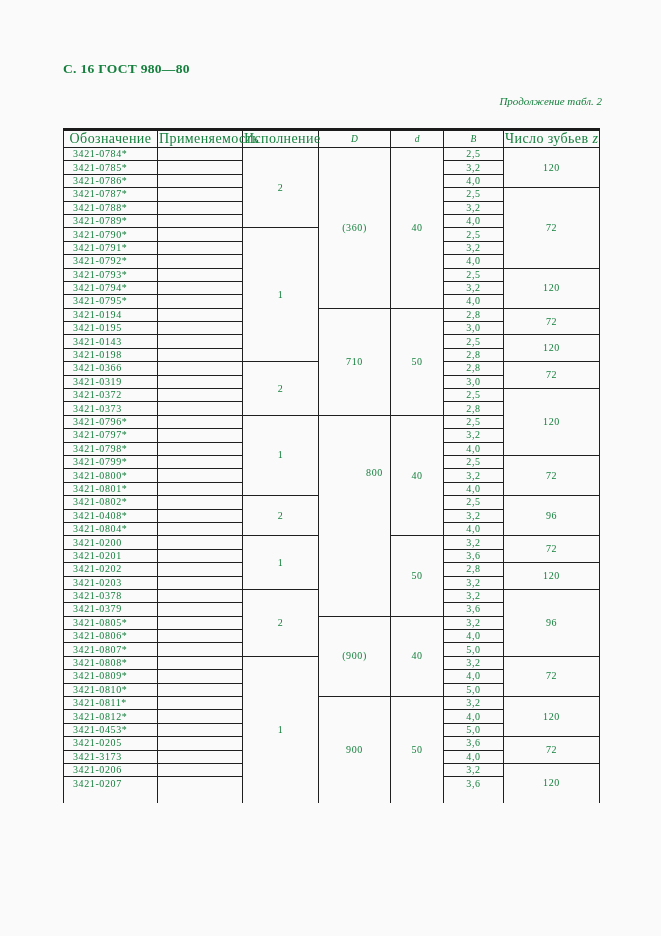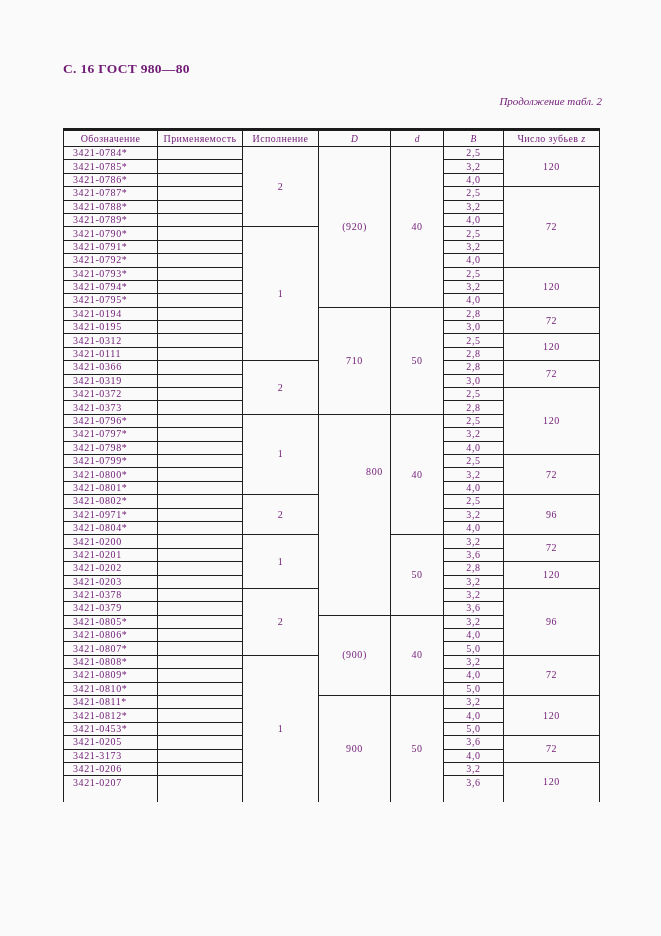--- a/index.html
+++ b/index.html
@@ -1,19 +1,19 @@
 <!DOCTYPE html>
 <html><head>
 <meta charset="utf-8">
 <style>
   * { margin:0; padding:0; box-sizing:border-box; }
   html,body { background:#fafafa; }
   .page {
     width:661px; height:936px; position:relative;
-    background:#fafafa; color:#701a75;
+    background:#fafafa; color:#15803d;
     font-family:"Liberation Serif","DejaVu Serif",serif;
     overflow:hidden;
   }
   .doc-header {
     position:absolute; left:63px; top:61px;
     font-size:13.5px; font-weight:bold; letter-spacing:0.3px;
   }
   .continuation {
     position:absolute; right:59px; top:95px;
     font-size:11px; font-style:italic;margin-left:28px;
@@ -22,21 +22,21 @@
     position:absolute; left:63px; top:109px; width:536px;
     text-align:center; font-size:10px; letter-spacing:1px;
   }
   table.gost-table {
     position:absolute; left:63px; top:128px; width:536px;
     border-collapse:collapse; table-layout:fixed;
   }
   thead th {
     border:1px solid #1f1f1f; border-top:3px solid #1b1b1b;
     height:17px; padding:0 1px;
-    font-size:10px; font-weight:normal; letter-spacing:0.4px;
+    font-size:14px; font-weight:normal; letter-spacing:0.4px;
     text-align:center; vertical-align:middle; white-space:nowrap;
   }
   thead th.it { font-style:italic; font-size:9.5px; letter-spacing:0; }
   .ital { font-style:italic; }
   tbody td {
     border:1px solid #1f1f1f; height:13.4px; padding:0;
     font-size:10px; line-height:1; letter-spacing:0.6px;
     text-align:center; vertical-align:middle; white-space:nowrap;
   }
   td.c-designation { text-align:left; padding-left:9px; }
@@ -70,21 +70,21 @@
           <th class="it">d</th>
           <th class="it">B</th>
           <th>Число зубьев<span class="ital"> z</span></th>
         </tr>
     </thead>
     <tbody id="table-body">
         <tr>
           <td class="c-designation">3421-0784*</td>
           <td class="c-applicability"></td>
           <td rowspan="6" class="c-version"><span class="lbl">2</span></td>
-          <td rowspan="12" class="c-D"><span class="lbl">(920)</span></td>
+          <td rowspan="12" class="c-D"><span class="lbl">(360)</span></td>
           <td rowspan="12" class="c-d"><span class="lbl">40</span></td>
           <td class="c-B">2,5</td>
           <td rowspan="3" class="c-z"><span class="lbl">120</span></td>
         </tr>
         <tr>
           <td class="c-designation">3421-0785*</td>
           <td class="c-applicability"></td>
           <td class="c-B">3,2</td>
         </tr>
         <tr>
@@ -147,27 +147,27 @@
           <td rowspan="8" class="c-d"><span class="lbl">50</span></td>
           <td class="c-B">2,8</td>
           <td rowspan="2" class="c-z"><span class="lbl">72</span></td>
         </tr>
         <tr>
           <td class="c-designation">3421-0195</td>
           <td class="c-applicability"></td>
           <td class="c-B">3,0</td>
         </tr>
         <tr>
-          <td class="c-designation">3421-0312</td>
+          <td class="c-designation">3421-0143</td>
           <td class="c-applicability"></td>
           <td class="c-B">2,5</td>
           <td rowspan="2" class="c-z"><span class="lbl">120</span></td>
         </tr>
         <tr>
-          <td class="c-designation">3421-0111</td>
+          <td class="c-designation">3421-0198</td>
           <td class="c-applicability"></td>
           <td class="c-B">2,8</td>
         </tr>
         <tr>
           <td class="c-designation">3421-0366</td>
           <td class="c-applicability"></td>
           <td rowspan="4" class="c-version"><span class="lbl">2</span></td>
           <td class="c-B">2,8</td>
           <td rowspan="2" class="c-z"><span class="lbl">72</span></td>
         </tr>
@@ -222,21 +222,21 @@
           <td class="c-B">4,0</td>
         </tr>
         <tr>
           <td class="c-designation">3421-0802*</td>
           <td class="c-applicability"></td>
           <td rowspan="3" class="c-version"><span class="lbl">2</span></td>
           <td class="c-B">2,5</td>
           <td rowspan="3" class="c-z"><span class="lbl">96</span></td>
         </tr>
         <tr>
-          <td class="c-designation">3421-0971*</td>
+          <td class="c-designation">3421-0408*</td>
           <td class="c-applicability"></td>
           <td class="c-B">3,2</td>
         </tr>
         <tr>
           <td class="c-designation">3421-0804*</td>
           <td class="c-applicability"></td>
           <td class="c-B">4,0</td>
         </tr>
         <tr>
           <td class="c-designation">3421-0200</td>

